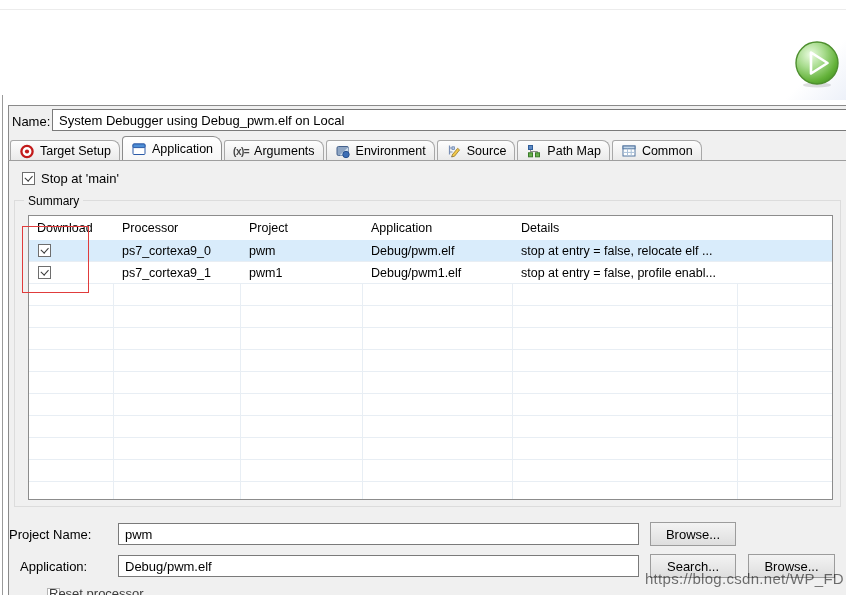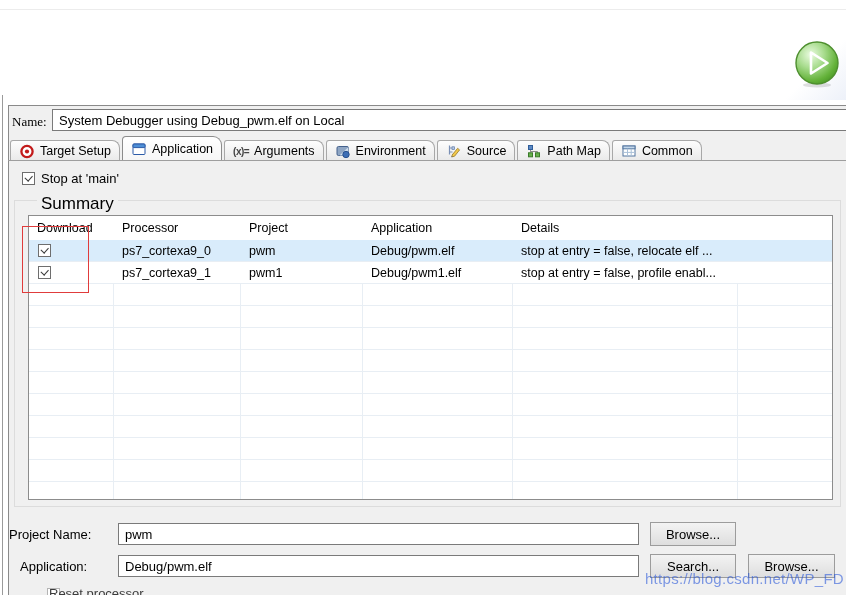--- a/index.html
+++ b/index.html
@@ -36,21 +36,21 @@
   
   .checkbox{position:relative;display:inline-block;width:13px;height:13px;background:#fff;
             border:1px solid #6e6e6e;box-sizing:border-box;cursor:pointer;}
   .checkbox.checked::after{content:"";position:absolute;left:2px;top:2px;width:6px;height:3.5px;
             border-left:1.8px solid #3a3a3a;border-bottom:1.8px solid #3a3a3a;
             transform:rotate(-48deg);}
   .checkbox.dim{border-color:#b4b4b4;}
 
   
   #summary-group{left:14px;top:200px;width:825px;height:305px;border:1px solid #dcdcdc;}
-  #summary-label{left:24px;top:194px;background:#f0f0f0;padding:0 4px;font-size:17px;margin-left:13px;}
+  #summary-label{left:24px;top:194px;background:#f0f0f0;padding:0 4px;font-size:12px;}
 
   
   #summary-table{left:28px;top:215px;width:805px;height:285px;background:#fff;
                  border:1px solid #8c8c8c;box-sizing:border-box;overflow:hidden;}
   .t-row{display:flex;height:22px;align-items:flex-start;}
   .t-head{height:24px;}
   .t-cell{height:100%;box-sizing:border-box;display:flex;align-items:center;
           padding-left:8px;font-size:12.5px;white-space:nowrap;overflow:hidden;
           border-right:1px solid #e8eef4;}
   .t-head .t-cell{border-right:none;}
@@ -65,21 +65,21 @@
   
   #red-rect{left:22px;top:226px;width:67px;height:67px;border:1.5px solid #e03c3c;
             box-sizing:border-box;z-index:5;pointer-events:none;}
 
   
   .btn{position:absolute;box-sizing:border-box;height:24px;
        background:linear-gradient(#f3f3f3,#dedede);border:1px solid #9c9c9c;
        font:13px "Liberation Sans","DejaVu Sans",sans-serif;color:#000;
        display:flex;align-items:center;justify-content:center;cursor:pointer;}
 
-  #watermark{right:2px;top:570px;font-size:15px;color:#1d4ed8;opacity:.55;
+  #watermark{right:2px;top:570px;font-size:15px;color:#000000;opacity:.55;
              letter-spacing:.3px;z-index:9;pointer-events:none;white-space:nowrap;}
   .icon16{width:16px;height:16px;flex:0 0 16px;}
 </style>
 </head>
 <body>
 
 <div id="screen">
 
   <div class="abs" id="top-rule"></div>
   <div class="abs" id="btn-glow"></div>
@@ -97,21 +97,21 @@
       <ellipse cx="23" cy="45" rx="14" ry="2.6" fill="rgba(0,0,0,0.12)"></ellipse>
       <circle cx="23" cy="23" r="21" fill="url(#gg)" stroke="#4e8f2f" stroke-width="1.4"></circle>
       <polygon points="17,12.5 33.5,23 17,33.5" fill="none" stroke="#ffffff" stroke-width="2.6" stroke-linejoin="round"></polygon>
     </svg>
   </div>
 
   <div class="abs" id="sash"></div>
   <div class="abs" id="dialog"></div>
 
   
-  <div class="abs lbl" style="left:12px;top:114px;font-family:Liberation Serif, serif;">Name:</div>
+  <div class="abs lbl" style="left:12px;top:114px;">Name:</div>
   <input class="input" style="left: 52px; top: 109px; width: 800px;" type="text" value="System Debugger using Debug_pwm.elf on Local">
 
   
   <div class="abs" id="tab-line"></div>
   <div class="abs" id="tabbar">
     <div class="tab">
       <svg class="icon16" viewBox="0 0 16 16">
         <circle cx="8" cy="8.5" r="5.6" fill="#fff" stroke="#c21a1a" stroke-width="2.3"></circle>
         <circle cx="8" cy="8.5" r="2.1" fill="#c21a1a"></circle>
       </svg>

